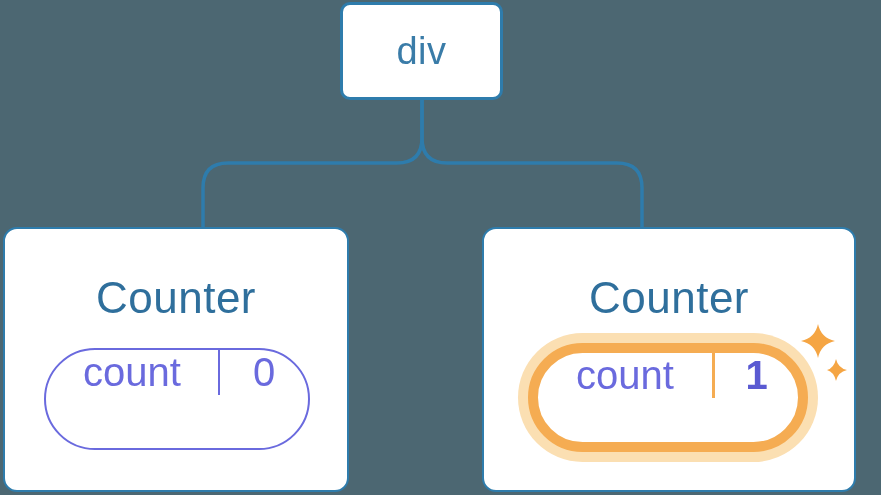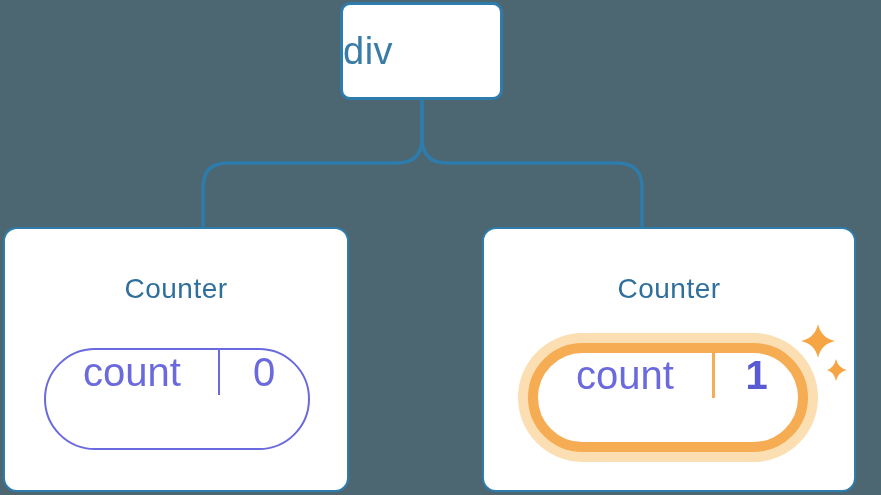--- a/index.html
+++ b/index.html
@@ -38,20 +38,21 @@
   }
   .root-node {
     position: absolute;
     left: 340px; top: 2px;
     width: 163px; height: 98px;
     background: var(--card-bg);
     border: 3px solid var(--line-blue);
     border-radius: 10px;
     display: flex;
     align-items: center;
+    justify-content: center;
   }
   .root-node .root-label {
     font-size: 38px;
     font-weight: 500;
     color: var(--root-label-blue);
     letter-spacing: 0.5px;
   }
   .card {
     position: absolute;
     top: 227px;
@@ -59,21 +60,21 @@
     background: var(--card-bg);
     border: 2px solid var(--line-blue);
     border-radius: 14px;
   }
   .card.left  { left: 3px;   width: 346px; }
   .card.right { left: 482px; width: 374px; }
   .card-title {
     position: absolute;
     top: 44px; left: 0; right: 0;
     text-align: center;
-    font-size: 28px;
+    font-size: 44px;
     font-weight: 500;
     color: var(--title-blue);
     letter-spacing: 0.5px;
   }
   .pill {
     position: absolute;
     display: flex;
     align-items: flex-start;
     background: var(--card-bg);
   }

